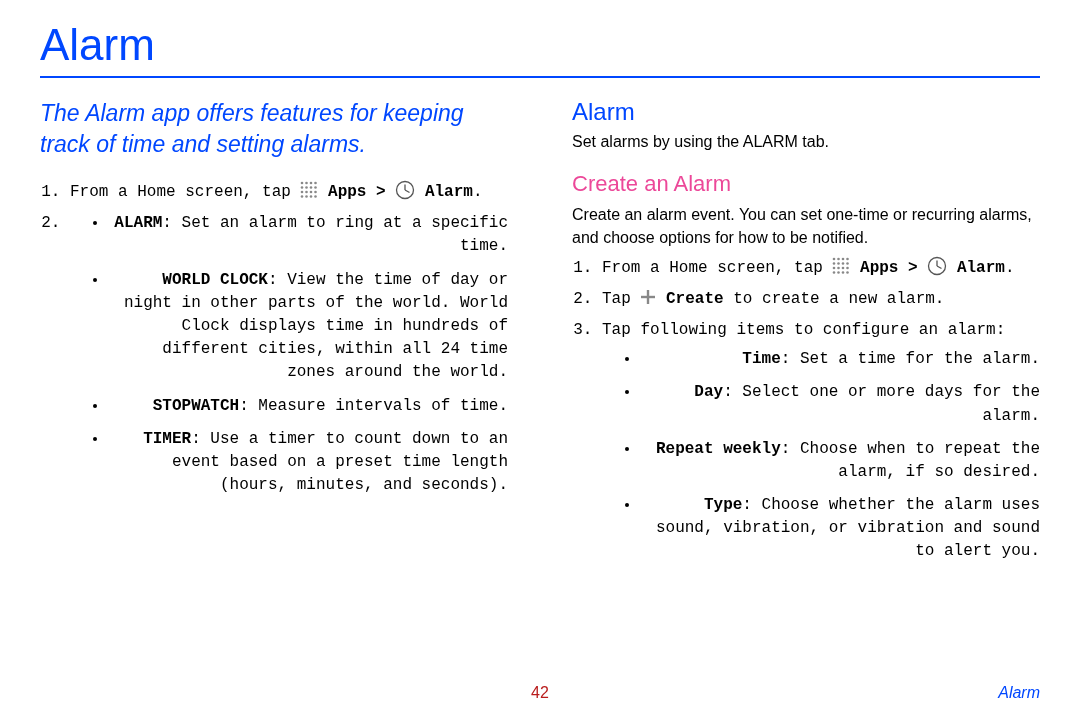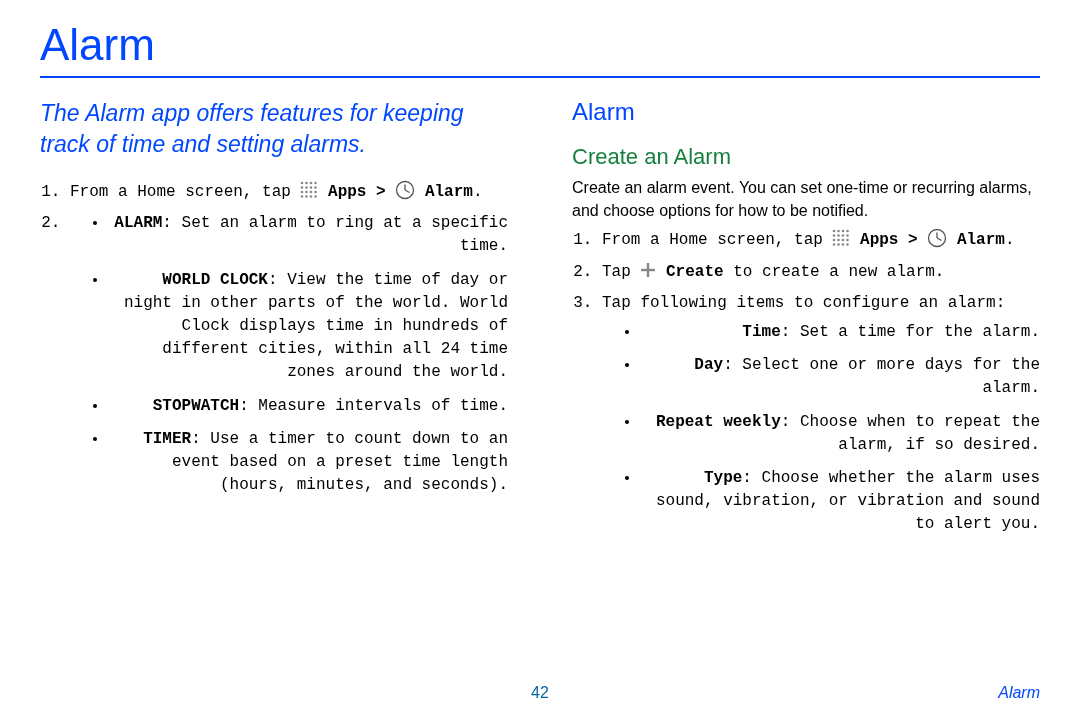--- a/index.html
+++ b/index.html
@@ -38,21 +38,21 @@
       margin-bottom: 20px;
       font-weight: 400;
     }
     .section-heading {
       color: #0047ff;
       font-size: 24px;
       font-weight: 400;
       margin-bottom: 4px;
     }
     .subsection-heading {
-      color: #15803d;
+      color: #ec4899;
       font-size: 22px;
       font-weight: 400;
       margin-top: 18px;
       margin-bottom: 6px;
     }
     .body-text, ol, ul {
       font-size: 16px;
       line-height: 1.45;
     }
     .body-text { margin-bottom: 6px; }
@@ -91,21 +91,21 @@
       position: absolute;
       bottom: 18px;
       left: 40px;
       right: 40px;
       display: flex;
       justify-content: space-between;
       align-items: baseline;
     }
     .footer-spacer { flex:1; }
     .page-number {
-      color: #0369a1;
+      color: #b91c1c;
       font-size: 16px;
       text-align: right;
       flex: 0;
     }
     .footer-section {
       color: #0047ff;
       font-style: italic;
       font-size: 16px;
       flex:1;
       text-align: right;
@@ -165,20 +165,21 @@
           <li>
             <span class="bold">TIMER</span><span>: Use a timer to count down to an event based on a preset time length (hours, minutes, and seconds).</span>
           </li>
         </ul>
       </li>
     </ol>
   </div>
 
   <div class="col">
     <h2 class="section-heading">Alarm</h2>
+    <p class="body-text">Set alarms by using the ALARM tab.</p>
 
     <h3 class="subsection-heading">Create an Alarm</h3>
     <p class="body-text">Create an alarm event. You can set one-time or recurring alarms, and choose options for how to be notified.</p>
 
     <ol>
       <li>
         <span>From a Home screen, tap </span><span class="icon-apps"><svg viewBox="0 0 18 18">
               <g fill="#888">
                 <circle cx="2" cy="2" r="1.3"></circle>
                 <circle cx="6.5" cy="2" r="1.3"></circle>

